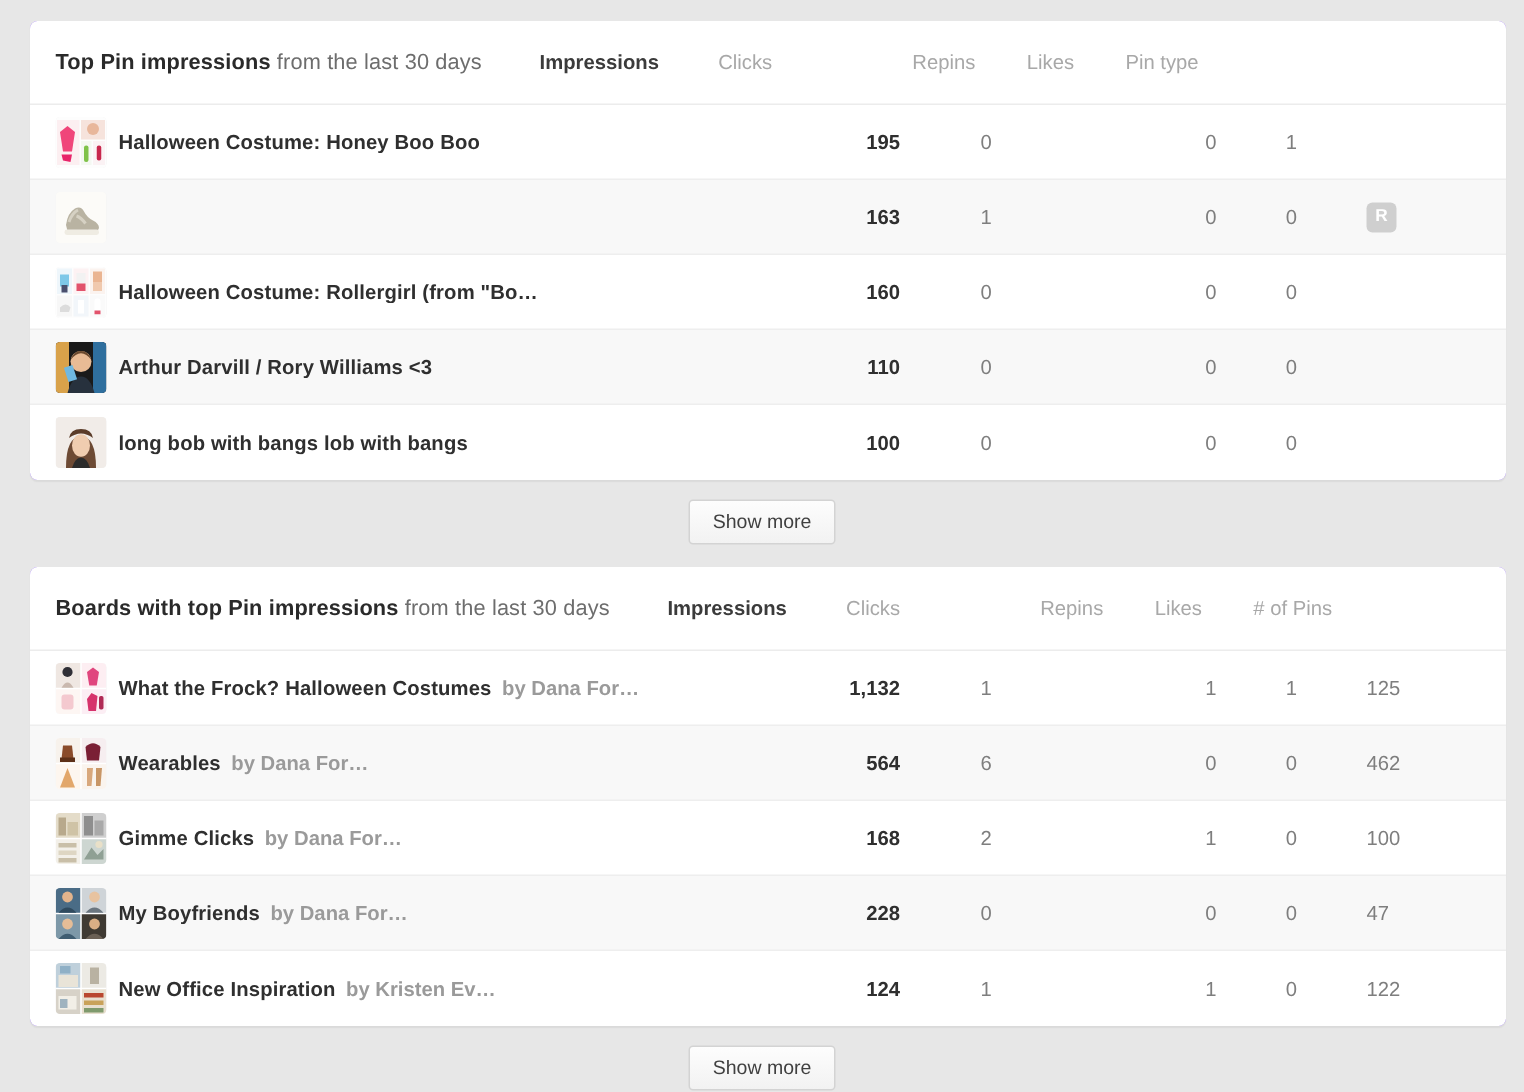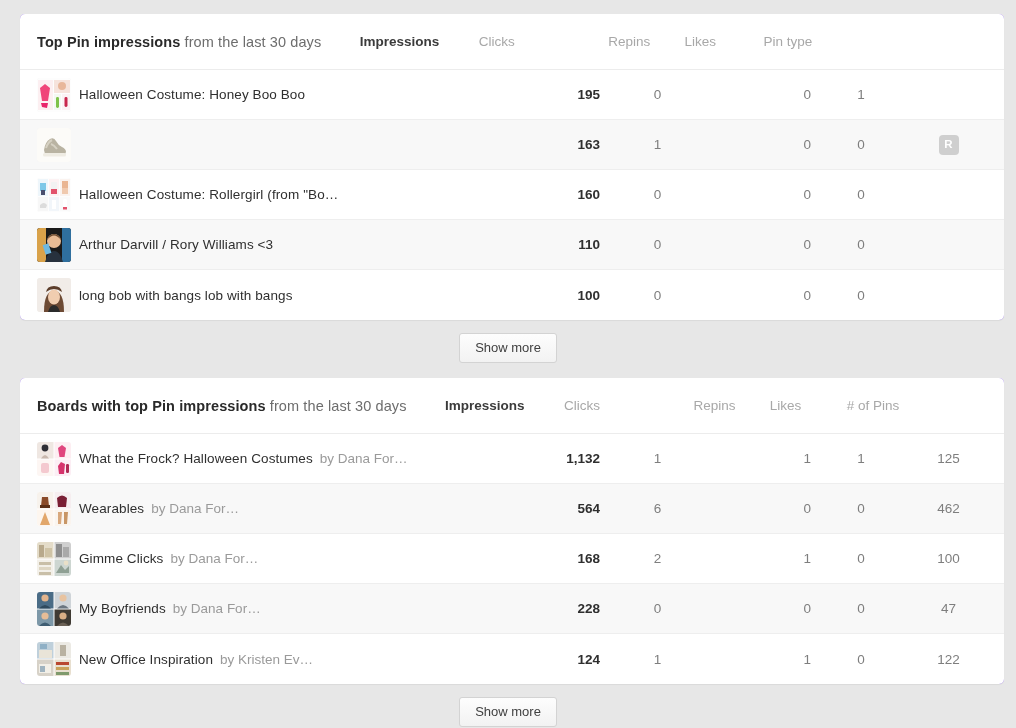--- a/index.html
+++ b/index.html
@@ -61,21 +61,21 @@
     color: #3b3b3b;
     font-weight: bold;
   }
 
   
   .c-name      { flex: 1 1 auto; min-width: 0; }
   .c-impr      { flex: 0 0 118px; text-align: right; }
   .c-click     { flex: 0 0 115px; text-align: center; }
   .c-repin     { flex: 0 0 96px;  text-align: right; }
   .c-like      { flex: 0 0 100px; text-align: center; }
-  .c-last      { flex: 0 0 75px;  text-align: center; }
+  .c-last      { flex: 0 0 75px;  text-align: left; }
 
   
   .row {
     display: flex;
     align-items: center;
     height: 50px;
     padding: 0 18px 0 17px;
     border-bottom: 1px solid #eeeeee;
     background: #fff;
   }
@@ -93,31 +93,31 @@
     border-radius: 3px;
     margin-right: 8px;
     overflow: hidden;
     background: #f2f2f2;
     position: relative;
   }
   .thumb svg { display: block; width: 34px; height: 34px; }
 
   .item-title {
     font-size: 13.5px;
-    font-weight: normal;
+    font-weight: bold;
     color: #2f2f2f;
     white-space: nowrap;
     overflow: hidden;
     text-overflow: ellipsis;
     letter-spacing: .1px;
   }
   .item-by {
     font-size: 13.5px;
     color: #9a9a9a;
-    font-weight: normal;
+    font-weight: bold;
     margin-left: 7px;
     white-space: nowrap;
   }
 
   .val {
     font-size: 13.5px;
     color: #7e7e7e;
   }
   .val.primary {
     color: #2f2f2f;

